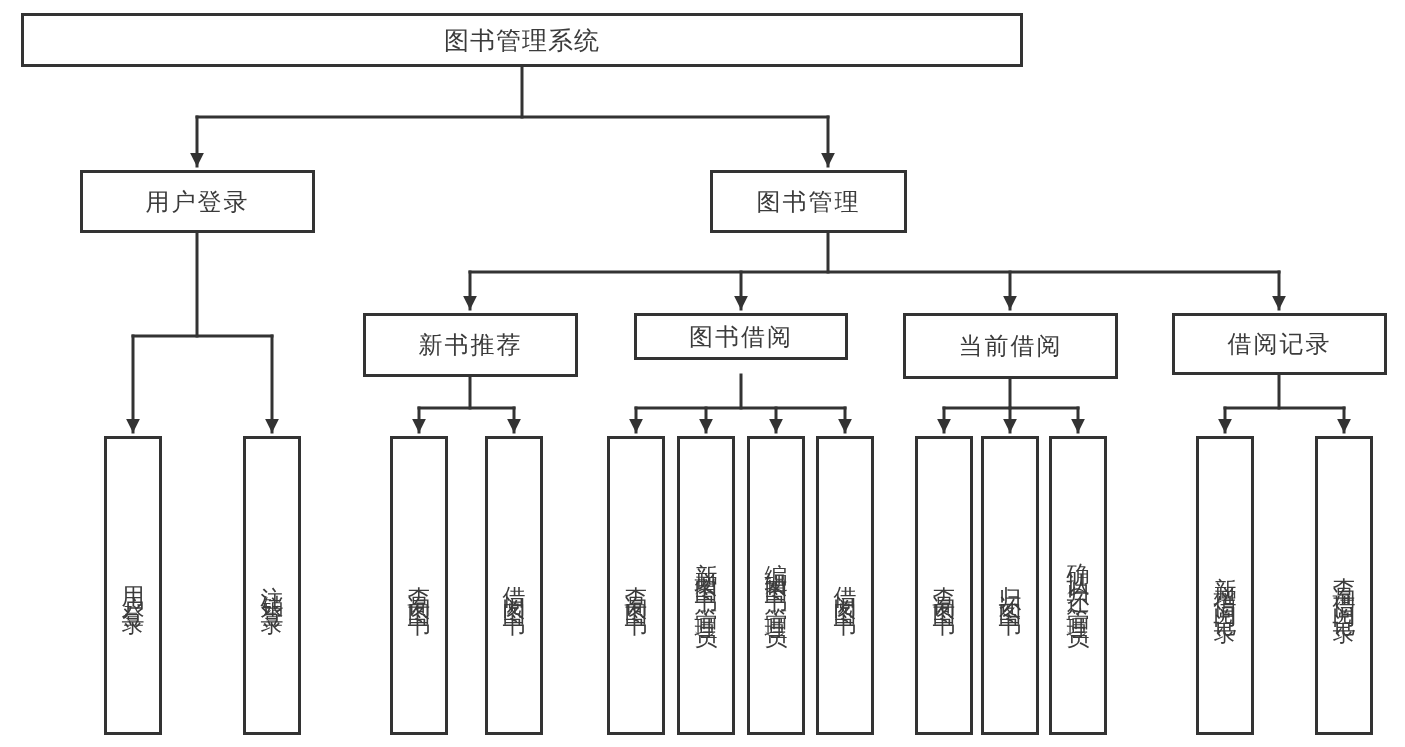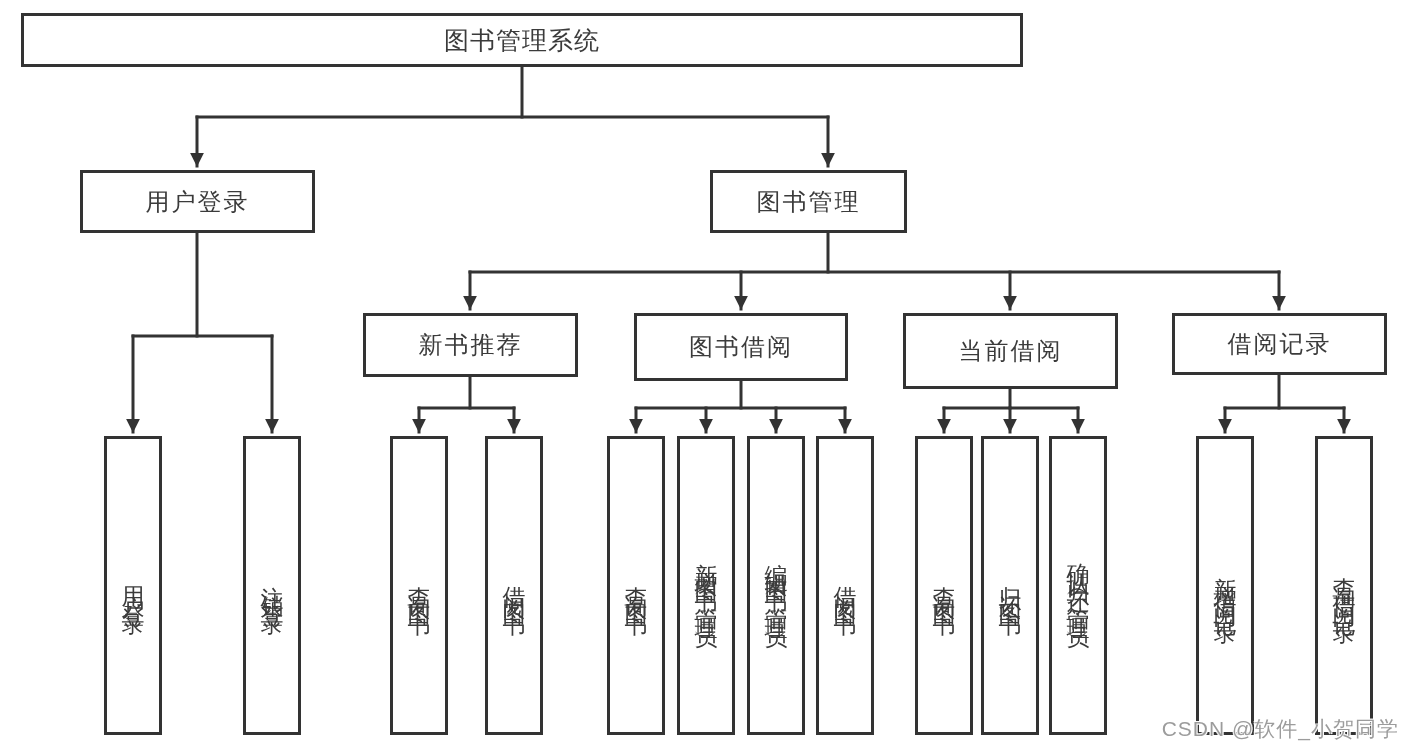--- a/index.html
+++ b/index.html
@@ -149,24 +149,24 @@
   <div class="box hbox" style="left:80px;top:170px;width:235px;height:63px">
     <span class="lbl">用户登录</span>
   </div>
   <div class="box hbox" style="left:710px;top:170px;width:197px;height:63px">
     <span class="lbl">图书管理</span>
   </div>
 
   <div class="box hbox" style="left:363px;top:313px;width:215px;height:64px">
     <span class="lbl">新书推荐</span>
   </div>
-  <div class="box hbox" style="left:634px;top:313px;width:214px;height:68px">
+  <div class="box hbox" style="left:634px;top:313px;width:214px;height:47px">
     <span class="lbl">图书借阅</span>
   </div>
-  <div class="box hbox" style="left:903px;top:313px;width:215px;height:76px">
+  <div class="box hbox" style="left:903px;top:313px;width:215px;height:66px">
     <span class="lbl">当前借阅</span>
   </div>
   <div class="box hbox" style="left:1172px;top:313px;width:215px;height:62px">
     <span class="lbl">借阅记录</span>
   </div>
 
   <div class="box vbox" style="left:104px">
     <span class="lbl">用户登录</span>
   </div>
   <div class="box vbox" style="left:243px">
@@ -203,15 +203,14 @@
     <span class="lbl">确认归还（管理员）</span>
   </div>
 
   <div class="box vbox" style="left:1196px">
     <span class="lbl">新增借阅记录</span>
   </div>
   <div class="box vbox" style="left:1315px">
     <span class="lbl">查询借阅记录</span>
   </div>
 
-  <div class="watermark">CSDN @软件_小贺同学</div>
 
 </div>
 
 </body></html>

